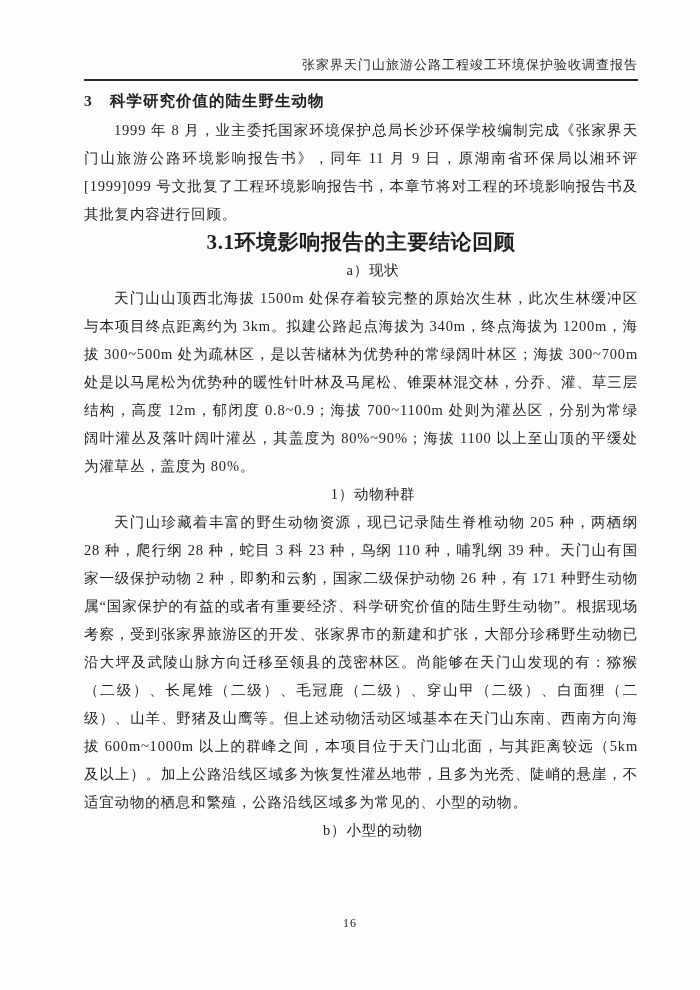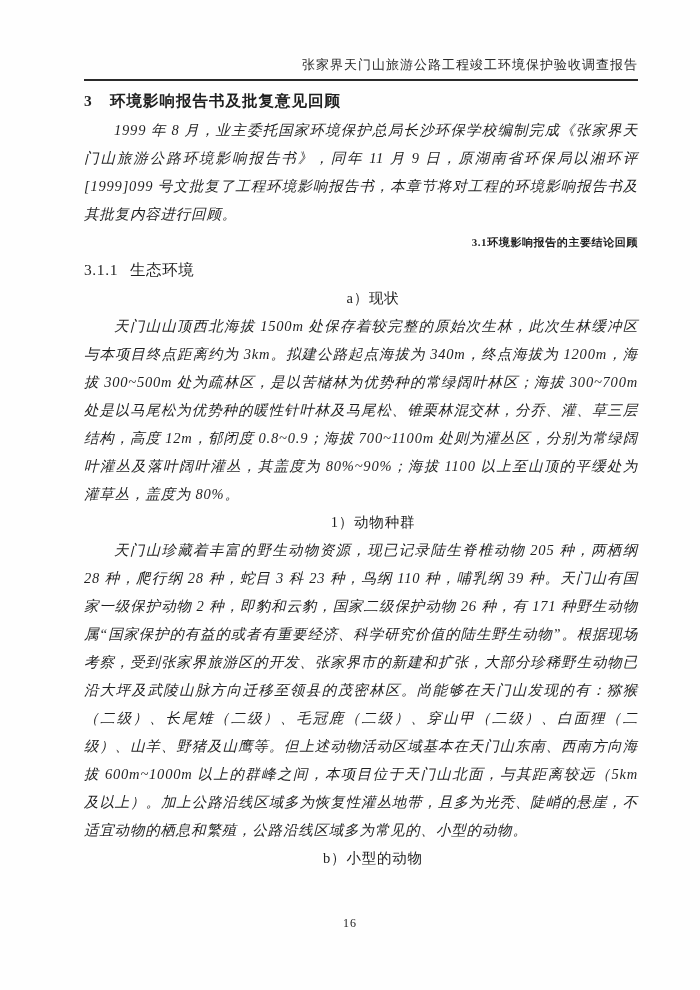--- a/index.html
+++ b/index.html
@@ -40,37 +40,37 @@
   }
   .content p { margin: 0; }
   .heading-1 {
     font-size: 15.5px;
     font-weight: bold;
     line-height: 30px;
     letter-spacing: 1px;
     text-align: left;
   }
   .heading-2 {
-    font-size: 11px;
+    font-size: 21px;
     font-weight: bold;
     line-height: 28px;
     letter-spacing: 0.6px;
-    text-align: right;
+    text-align: center;
   }
   .heading-3 {
     font-size: 15.5px;
     font-weight: normal;
     line-height: 28px;
     letter-spacing: 0.6px;
     text-align: left;
   }
   .h-num-1 { display: inline-block; min-width: 26px; }
   .h-num-2 { display: inline-block; min-width: 28px; }
   .h-num-3 { display: inline-block; min-width: 46px; }
-  .para { text-indent: 30px; font-style: italic; }
+  .para { text-indent: 30px; }
   .sub-item {
     text-indent: 24px;
     text-align: center;
   }
   .page-number {
     position: absolute;
     top: 916px;
     left: 0;
     width: 700px;
     text-align: center;
@@ -84,32 +84,29 @@
 
 <div class="page">
 
   <div class="running-header">
     <span>张家界天门山旅游公路工程竣工环境保护验收调查报告</span>
   </div>
 
   <div class="content">
 
     <p class="heading-1">
-      <span class="h-num-1">3</span><span>环境影响报告书及批复意见回顾</span>
+      <span class="h-num-1">3</span><span>科学研究价值的陆生野生动物</span>
     </p>
 
     <p class="para">1999 年 8 月，业主委托国家环境保护总局长沙环保学校编制完成《张家界天门山旅游公路环境影响报告书》，同年 11 月 9 日，原湖南省环保局以湘环评[1999]099 号文批复了工程环境影响报告书，本章节将对工程的环境影响报告书及其批复内容进行回顾。</p>
 
     <p class="heading-2">
       <span class="h-num-2">3.1</span><span>环境影响报告的主要结论回顾</span>
     </p>
 
-    <p class="heading-3">
-      <span class="h-num-3">3.1.1</span><span>生态环境</span>
-    </p>
 
     <p class="sub-item">a）现状</p>
 
 
     <p class="para">天门山山顶西北海拔 1500m 处保存着较完整的原始次生林，此次生林缓冲区与本项目终点距离约为 3km。拟建公路起点海拔为 340m，终点海拔为 1200m，海拔 300~500m 处为疏林区，是以苦槠林为优势种的常绿阔叶林区；海拔 300~700m 处是以马尾松为优势种的暖性针叶林及马尾松、锥栗林混交林，分乔、灌、草三层结构，高度 12m，郁闭度 0.8~0.9；海拔 700~1100m 处则为灌丛区，分别为常绿阔叶灌丛及落叶阔叶灌丛，其盖度为 80%~90%；海拔 1100 以上至山顶的平缓处为灌草丛，盖度为 80%。</p>
 
     <p class="sub-item">1）动物种群</p>
 
     <p class="para">天门山珍藏着丰富的野生动物资源，现已记录陆生脊椎动物 205 种，两栖纲 28 种，爬行纲 28 种，蛇目 3 科 23 种，鸟纲 110 种，哺乳纲 39 种。天门山有国家一级保护动物 2 种，即豹和云豹，国家二级保护动物 26 种，有 171 种野生动物属“国家保护的有益的或者有重要经济、科学研究价值的陆生野生动物”。根据现场考察，受到张家界旅游区的开发、张家界市的新建和扩张，大部分珍稀野生动物已沿大坪及武陵山脉方向迁移至领县的茂密林区。尚能够在天门山发现的有：猕猴（二级）、长尾雉（二级）、毛冠鹿（二级）、穿山甲（二级）、白面狸（二级）、山羊、野猪及山鹰等。但上述动物活动区域基本在天门山东南、西南方向海拔 600m~1000m 以上的群峰之间，本项目位于天门山北面，与其距离较远（5km 及以上）。加上公路沿线区域多为恢复性灌丛地带，且多为光秃、陡峭的悬崖，不适宜动物的栖息和繁殖，公路沿线区域多为常见的、小型的动物。</p>
 

